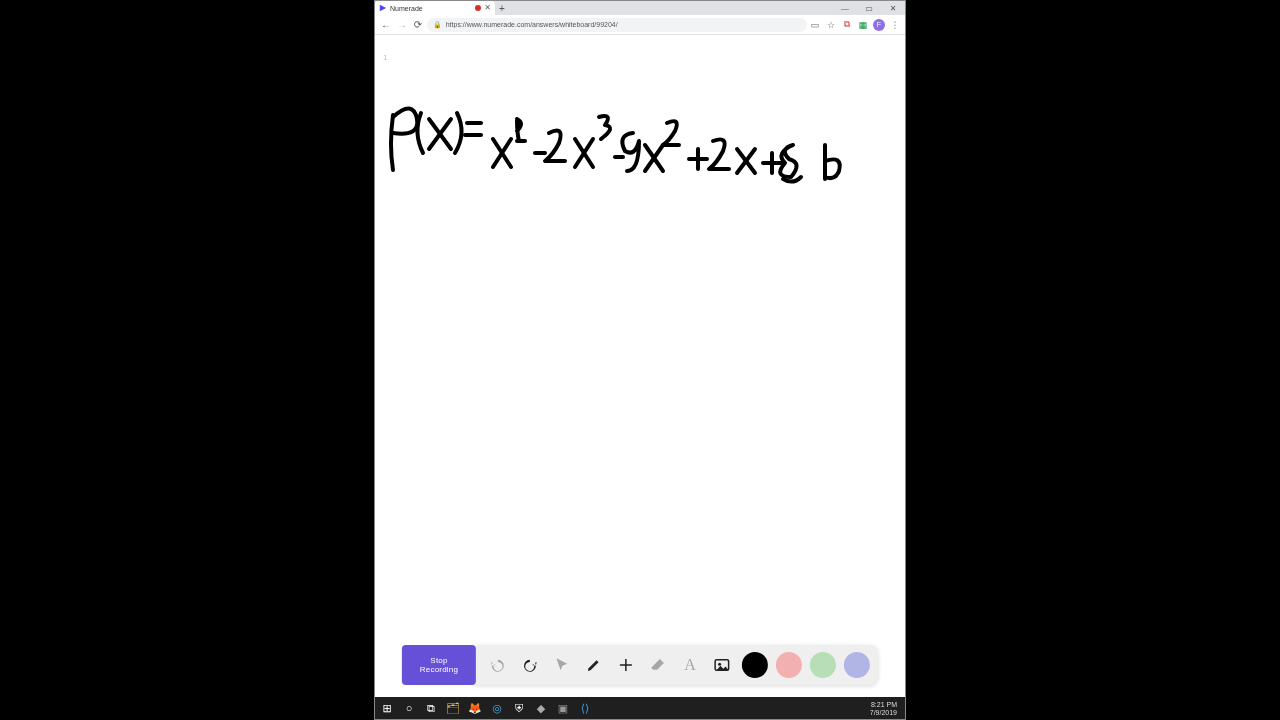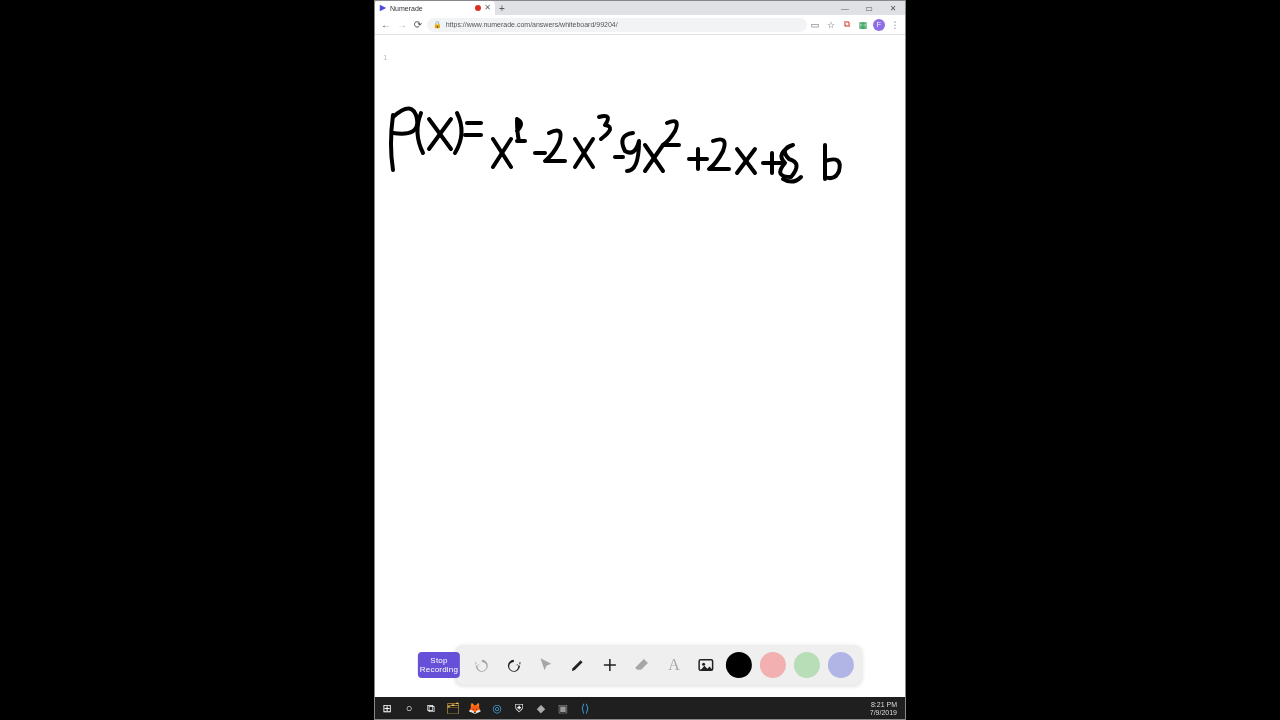--- a/index.html
+++ b/index.html
@@ -47,21 +47,21 @@
   .page-corner { position: absolute; top: 18px; left: 8px; font-size: 8px; color: #bbb; }
   .handwriting { position: absolute; left: 0; top: 40px; width: 532px; pointer-events: none; }
 
   
   .tool-wrap {
     position: absolute; bottom: 34px; left: 50%; transform: translateX(-50%);
     display: flex; align-items: center;
   }
   .stop-btn {
     background: #6750d8; color: #fff; font-size: 8px; letter-spacing: .2px;
-    padding: 0 2px; height: 26px; display: flex; align-items: center;
+    padding: 0 18px; height: 40px; display: flex; align-items: center;
     border-radius: 4px; border: none; margin-right: -4px; position: relative; z-index: 2;
   }
   .toolbar {
     background: #efefef; border-radius: 8px; height: 40px; display: flex; align-items: center;
     padding: 0 8px 0 14px; gap: 8px; box-shadow: 0 1px 4px rgba(0,0,0,.15);
   }
   .tool { width: 24px; height: 24px; display: flex; align-items: center; justify-content: center; color: #222; }
   .tool.disabled { opacity: .35; }
   .color-swatch { width: 26px; height: 26px; border-radius: 50%; }
   .sw-black { background: #000; }

